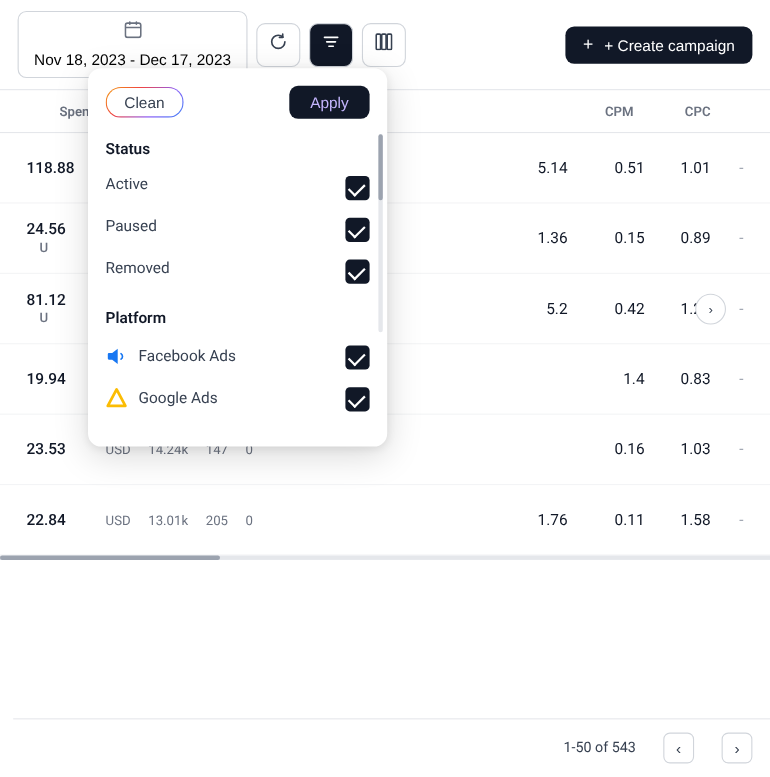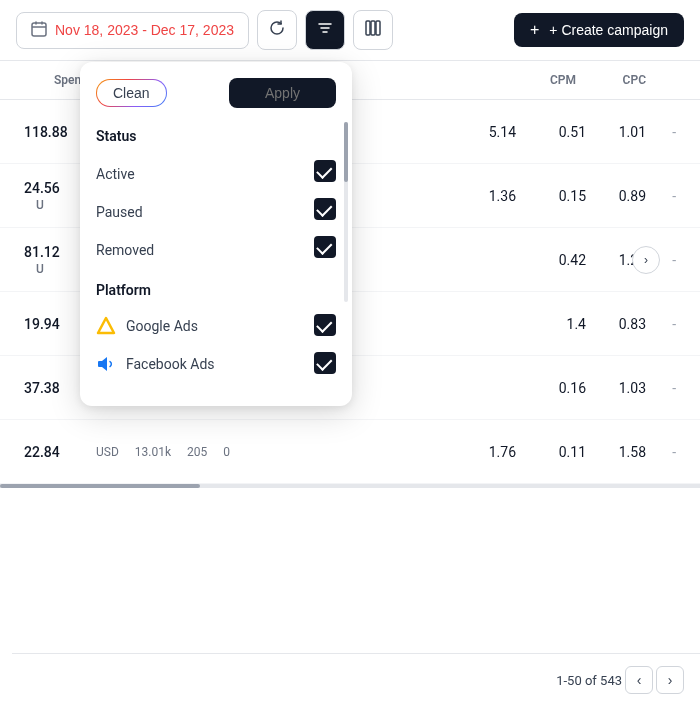--- a/index.html
+++ b/index.html
@@ -27,21 +27,22 @@
     .date-range-btn {
       display: flex;
       align-items: center;
       gap: 8px;
       border: 1px solid #d1d5db;
       border-radius: 8px;
       padding: 8px 14px;
       background: #fff;
       cursor: pointer;
       font-size: 14px;
-      color: #ef4444;
+      color: #000000;
+      flex-direction: column;
     }
 
     .icon-btn {
       display: flex;
       align-items: center;
       justify-content: center;
       border: 1px solid #d1d5db;
       border-radius: 8px;
       width: 40px;
       height: 40px;
@@ -147,43 +148,43 @@
       font-size: 14px;
       background: linear-gradient(white, white) padding-box,
                   linear-gradient(135deg, #f59e0b, #ef4444, #8b5cf6, #3b82f6) border-box;
       cursor: pointer;
       color: #374151;
       font-weight: 500;
     }
 
     .apply-btn {
       background: #111827;
-      color: #737373;
+      color: #c4b5fd;
       border: none;
       border-radius: 8px;
-      padding: 7px 36px;
+      padding: 7px 19px;
       font-size: 14px;
       font-weight: 500;
       cursor: pointer;
     }
 
     .dropdown-section {
       padding: 8px 16px;
     }
 
     .section-title {
       font-size: 14px;
       font-weight: 600;
       color: #111827;
       margin-bottom: 8px;
     }
 
     .filter-item {
       display: flex;
-      align-items: flex-end;
+      align-items: flex-start;
       justify-content: space-between;
       padding: 8px 0;
       gap: 48px;
     }
 
     .filter-item-left {
       display: flex;
       align-items: center;
       gap: 10px;
       font-size: 14px;
@@ -238,21 +239,21 @@
       position: absolute;
       top: 0;
     }
 
     
     .pagination {
       display: flex;
       align-items: center;
       justify-content: flex-end;
       padding: 12px 16px;
-      gap: 3px;
+      gap: 25px;
       font-size: 13px;
       color: #374151;
       border-top: 1px solid #e5e7eb;
       position: absolute;
       bottom: 0;
       right: 0;
       left: 12px;
     }
 
     .page-btn {
@@ -378,20 +379,21 @@
     <div class="td ctr-col">0.89</div>
     <div class="td extra-col">-</div>
   </div>
 
   <div class="table-row" style="position:relative;">
     <div class="td spend-col">
       <span>81.12</span>
       <span class="td currency">U</span>
     </div>
     <div class="td spacer"></div>
+    <div class="td cpm-col">5.2</div>
     <div class="td cpc-col">0.42</div>
     <div class="td ctr-col">1.24</div>
     <div class="td extra-col">-</div>
     <button class="expand-btn" style="position:absolute; right:40px; top:50%; transform:translateY(-50%);">›</button>
   </div>
 
   <div class="table-row">
     <div class="td spend-col">
       <span>19.94</span>
     </div>
@@ -401,21 +403,21 @@
       <span>118</span>
       <span>0</span>
     </div>
     <div class="td cpm-col">1.4</div>
     <div class="td ctr-col">0.83</div>
     <div class="td extra-col">-</div>
   </div>
 
   <div class="table-row">
     <div class="td spend-col">
-      <span>37.38</span>
+      <span>23.53</span>
     </div>
     <div class="row-mid-info">
       <span>USD</span>
       <span>14.24k</span>
       <span>147</span>
       <span>0</span>
     </div>
     <div class="td cpc-col">0.16</div>
     <div class="td ctr-col">1.03</div>
     <div class="td extra-col">-</div>
@@ -484,40 +486,40 @@
   </div>
 
   <div class="dropdown-section">
     <div class="section-title">Platform</div>
 
     <div class="filter-item">
       <div class="filter-item-left">
         <span class="platform-icon">
 
           <svg width="20" height="20" viewBox="0 0 20 20">
+            <path d="M3 7h3l5-4v14l-5-4H3a1 1 0 0 1-1-1V8a1 1 0 0 1 1-1z" fill="#1877f2"></path>
+            <path d="M14 7.5a3 3 0 0 1 0 5" stroke="#1877f2" stroke-width="1.5" fill="none" stroke-linecap="round"></path>
+          </svg>
+        </span>
+        <span>Facebook Ads</span>
+      </div>
+      <div class="checkbox-checked"></div>
+    </div>
+
+    <div class="filter-item">
+      <div class="filter-item-left">
+        <span class="platform-icon">
+
+          <svg width="20" height="20" viewBox="0 0 20 20">
             <polygon points="10,2 18,17 2,17" fill="none" stroke="#fbbc04" stroke-width="2.5" stroke-linejoin="round"></polygon>
             <polygon points="10,2 18,17 2,17" fill="url(#gg)" opacity="0.1"></polygon>
           </svg>
         </span>
         <span>Google Ads</span>
       </div>
       <div class="checkbox-checked"></div>
     </div>
-
-    <div class="filter-item">
-      <div class="filter-item-left">
-        <span class="platform-icon">
-
-          <svg width="20" height="20" viewBox="0 0 20 20">
-            <path d="M3 7h3l5-4v14l-5-4H3a1 1 0 0 1-1-1V8a1 1 0 0 1 1-1z" fill="#1877f2"></path>
-            <path d="M14 7.5a3 3 0 0 1 0 5" stroke="#1877f2" stroke-width="1.5" fill="none" stroke-linecap="round"></path>
-          </svg>
-        </span>
-        <span>Facebook Ads</span>
-      </div>
-      <div class="checkbox-checked"></div>
-    </div>
   </div>
 
   <div class="scrollbar-track">
     <div class="scrollbar-thumb"></div>
   </div>
 </div>
 
 </body></html>

